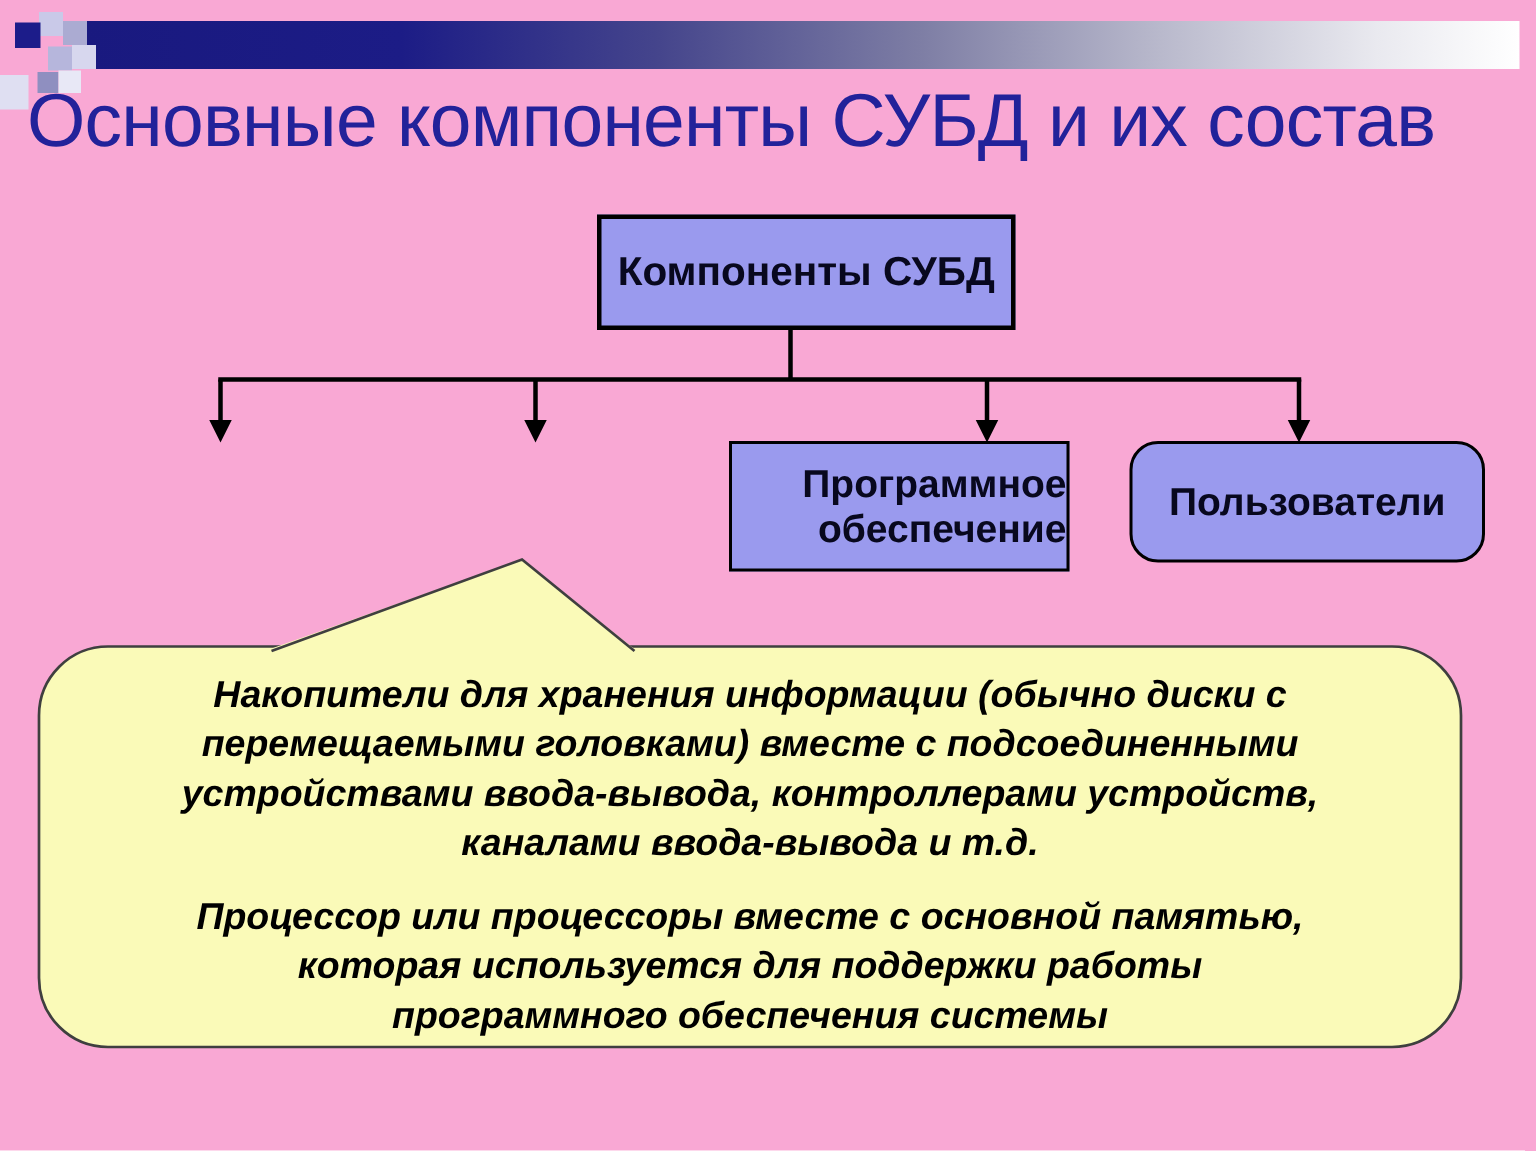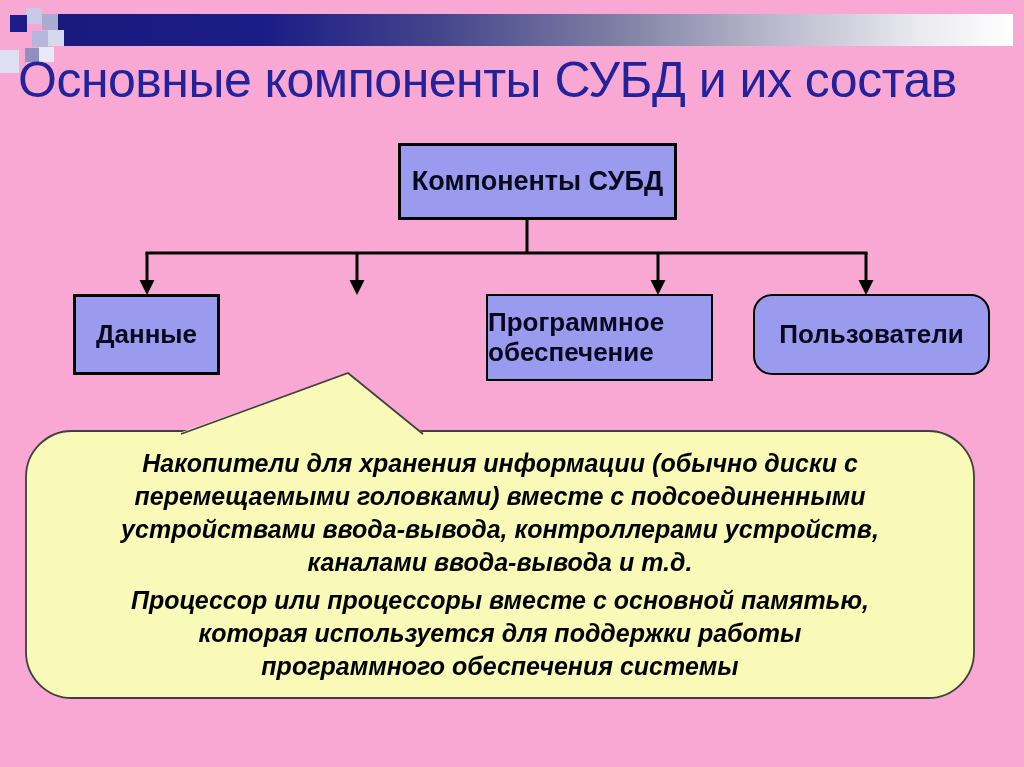--- a/index.html
+++ b/index.html
@@ -18,37 +18,37 @@
   .title {
     position:absolute; left:18px; top:50px; margin:0;
     font-size:50px; font-weight:400; line-height:1.2; letter-spacing:-0.5px;
     color:#22229a; white-space:nowrap;
   }
   
   .node {
     position:absolute; box-sizing:border-box;
     background:#9a9aee; border:3px solid #000000;
     display:flex; align-items:center; justify-content:center;
-    text-align:left; font-weight:700; font-size:26px; line-height:1.15;
+    text-align:right; font-weight:700; font-size:26px; line-height:1.15;
     color:#08081e;
   }
   .node-root { left:398px; top:143px; width:279px; height:77px; font-size:27px; }
   .node-1 { left:73px;  top:294px; width:147px; height:81px; }
   .node-2 { left:237px; top:294px; width:238px; height:81px; }
   .node-3 { left:486px; top:294px; width:227px; height:87px; border-width:2px; }
   .node-4 { left:753px; top:294px; width:237px; height:81px; border-width:2px;border-radius:19px; }
   .overlay { position:absolute; left:0; top:0; width:1024px; height:767px; }
   
   .callout-text {
     position:absolute; left:70px; top:447px; width:860px;
     text-align:center; font-weight:700; font-style:italic;
     font-size:25px; line-height:33px; color:#000000;
   }
   .callout-text p { margin:0; white-space:pre-line; }
-  .callout-text p + p { margin-top:5px; }
+  .callout-text p + p { margin-top:16px; }
 </style>
 </head>
 <body>
 
 <div class="slide">
 
   <div class="hdr-bar"></div>
   <div class="sq" style="left:26px;top:8px;width:16px;height:16px;background:#c9c9e8;"></div>
   <div class="sq" style="left:10px;top:15px;width:17px;height:17px;background:#1c1c8a;"></div>
   <div class="sq" style="left:42px;top:14px;width:16px;height:16px;background:#ababd2;"></div>
@@ -75,23 +75,20 @@
     <path d="M866 253 V281" stroke="#000000" stroke-width="3" fill="none"></path>
     <polygon points="139.5,280 154.5,280 147,295" fill="#000000"></polygon>
     <polygon points="349.5,280 364.5,280 357,295" fill="#000000"></polygon>
     <polygon points="650.5,280 665.5,280 658,295" fill="#000000"></polygon>
     <polygon points="858.5,280 873.5,280 866,295" fill="#000000"></polygon>
   </svg>
 
   <div class="node node-root">
     <span>Компоненты СУБД</span>
   </div>
-  <div class="node node-1">
-    <span>Данные</span>
-  </div>
   <div class="node node-3">
     <span>Программное обеспечение</span>
   </div>
   <div class="node node-4">
     <span>Пользователи</span>
   </div>
 
   <div class="callout-text">
     <p>Накопители для хранения информации (обычно диски с
 перемещаемыми головками) вместе с подсоединенными

